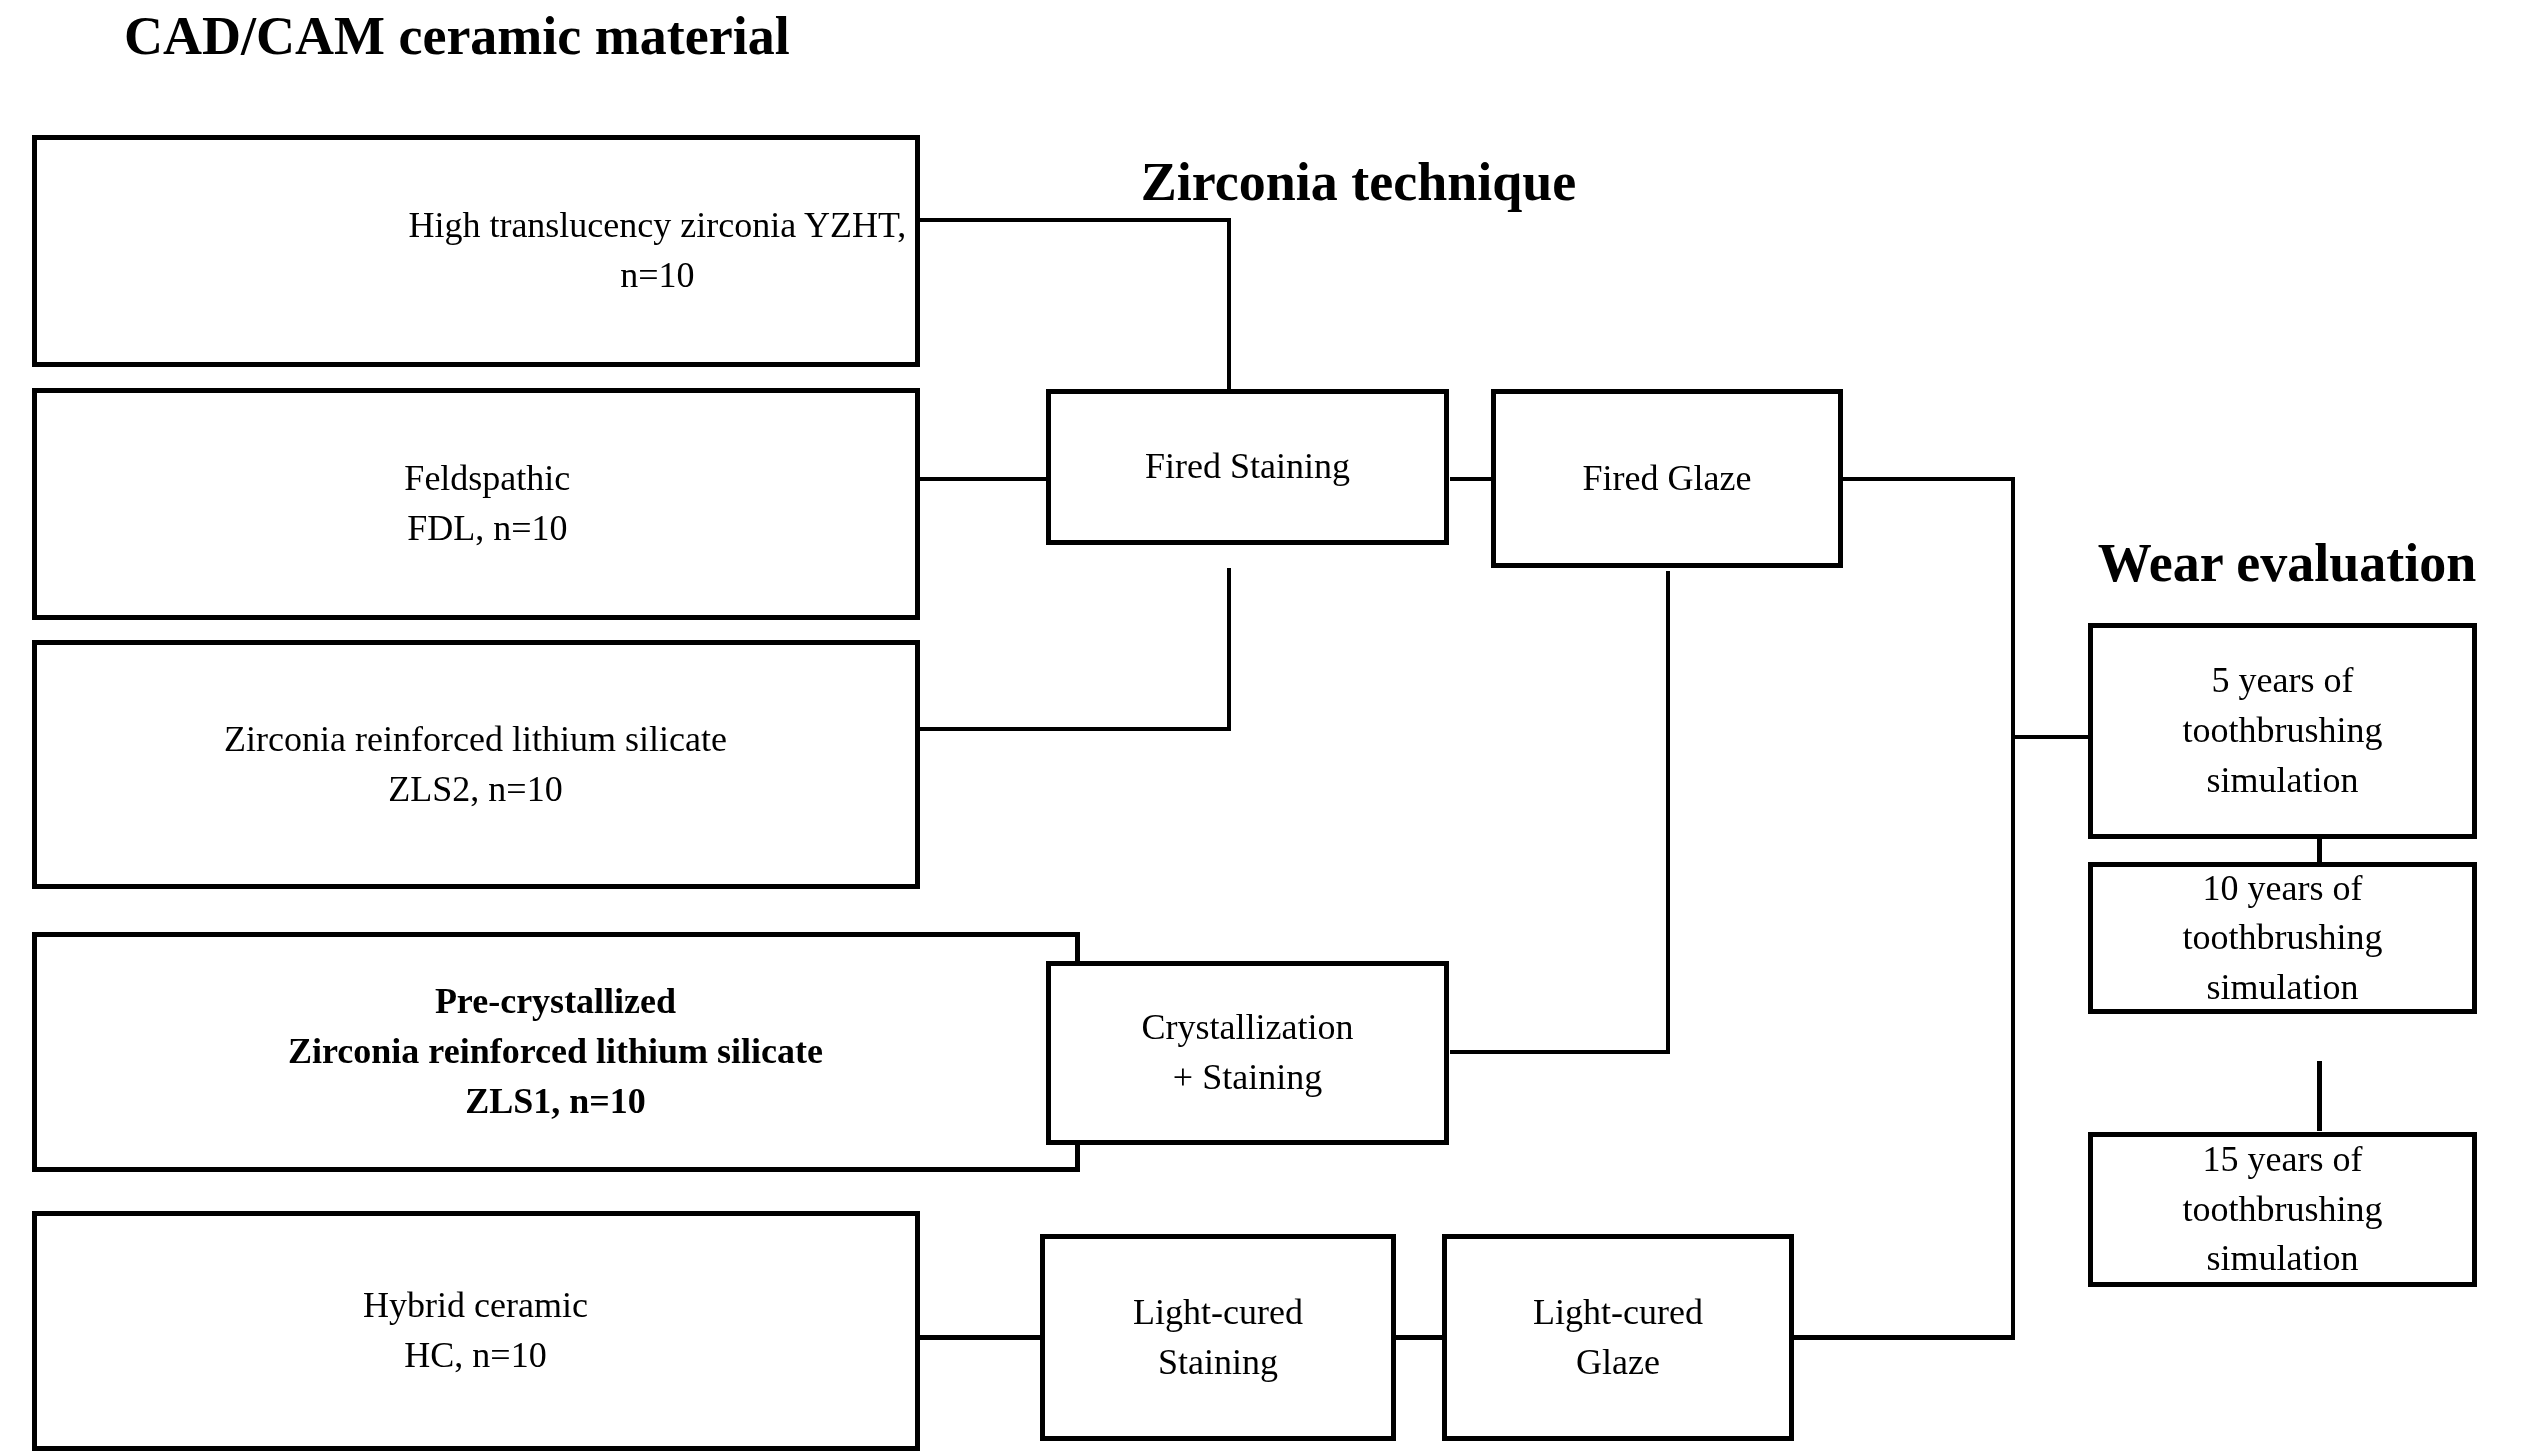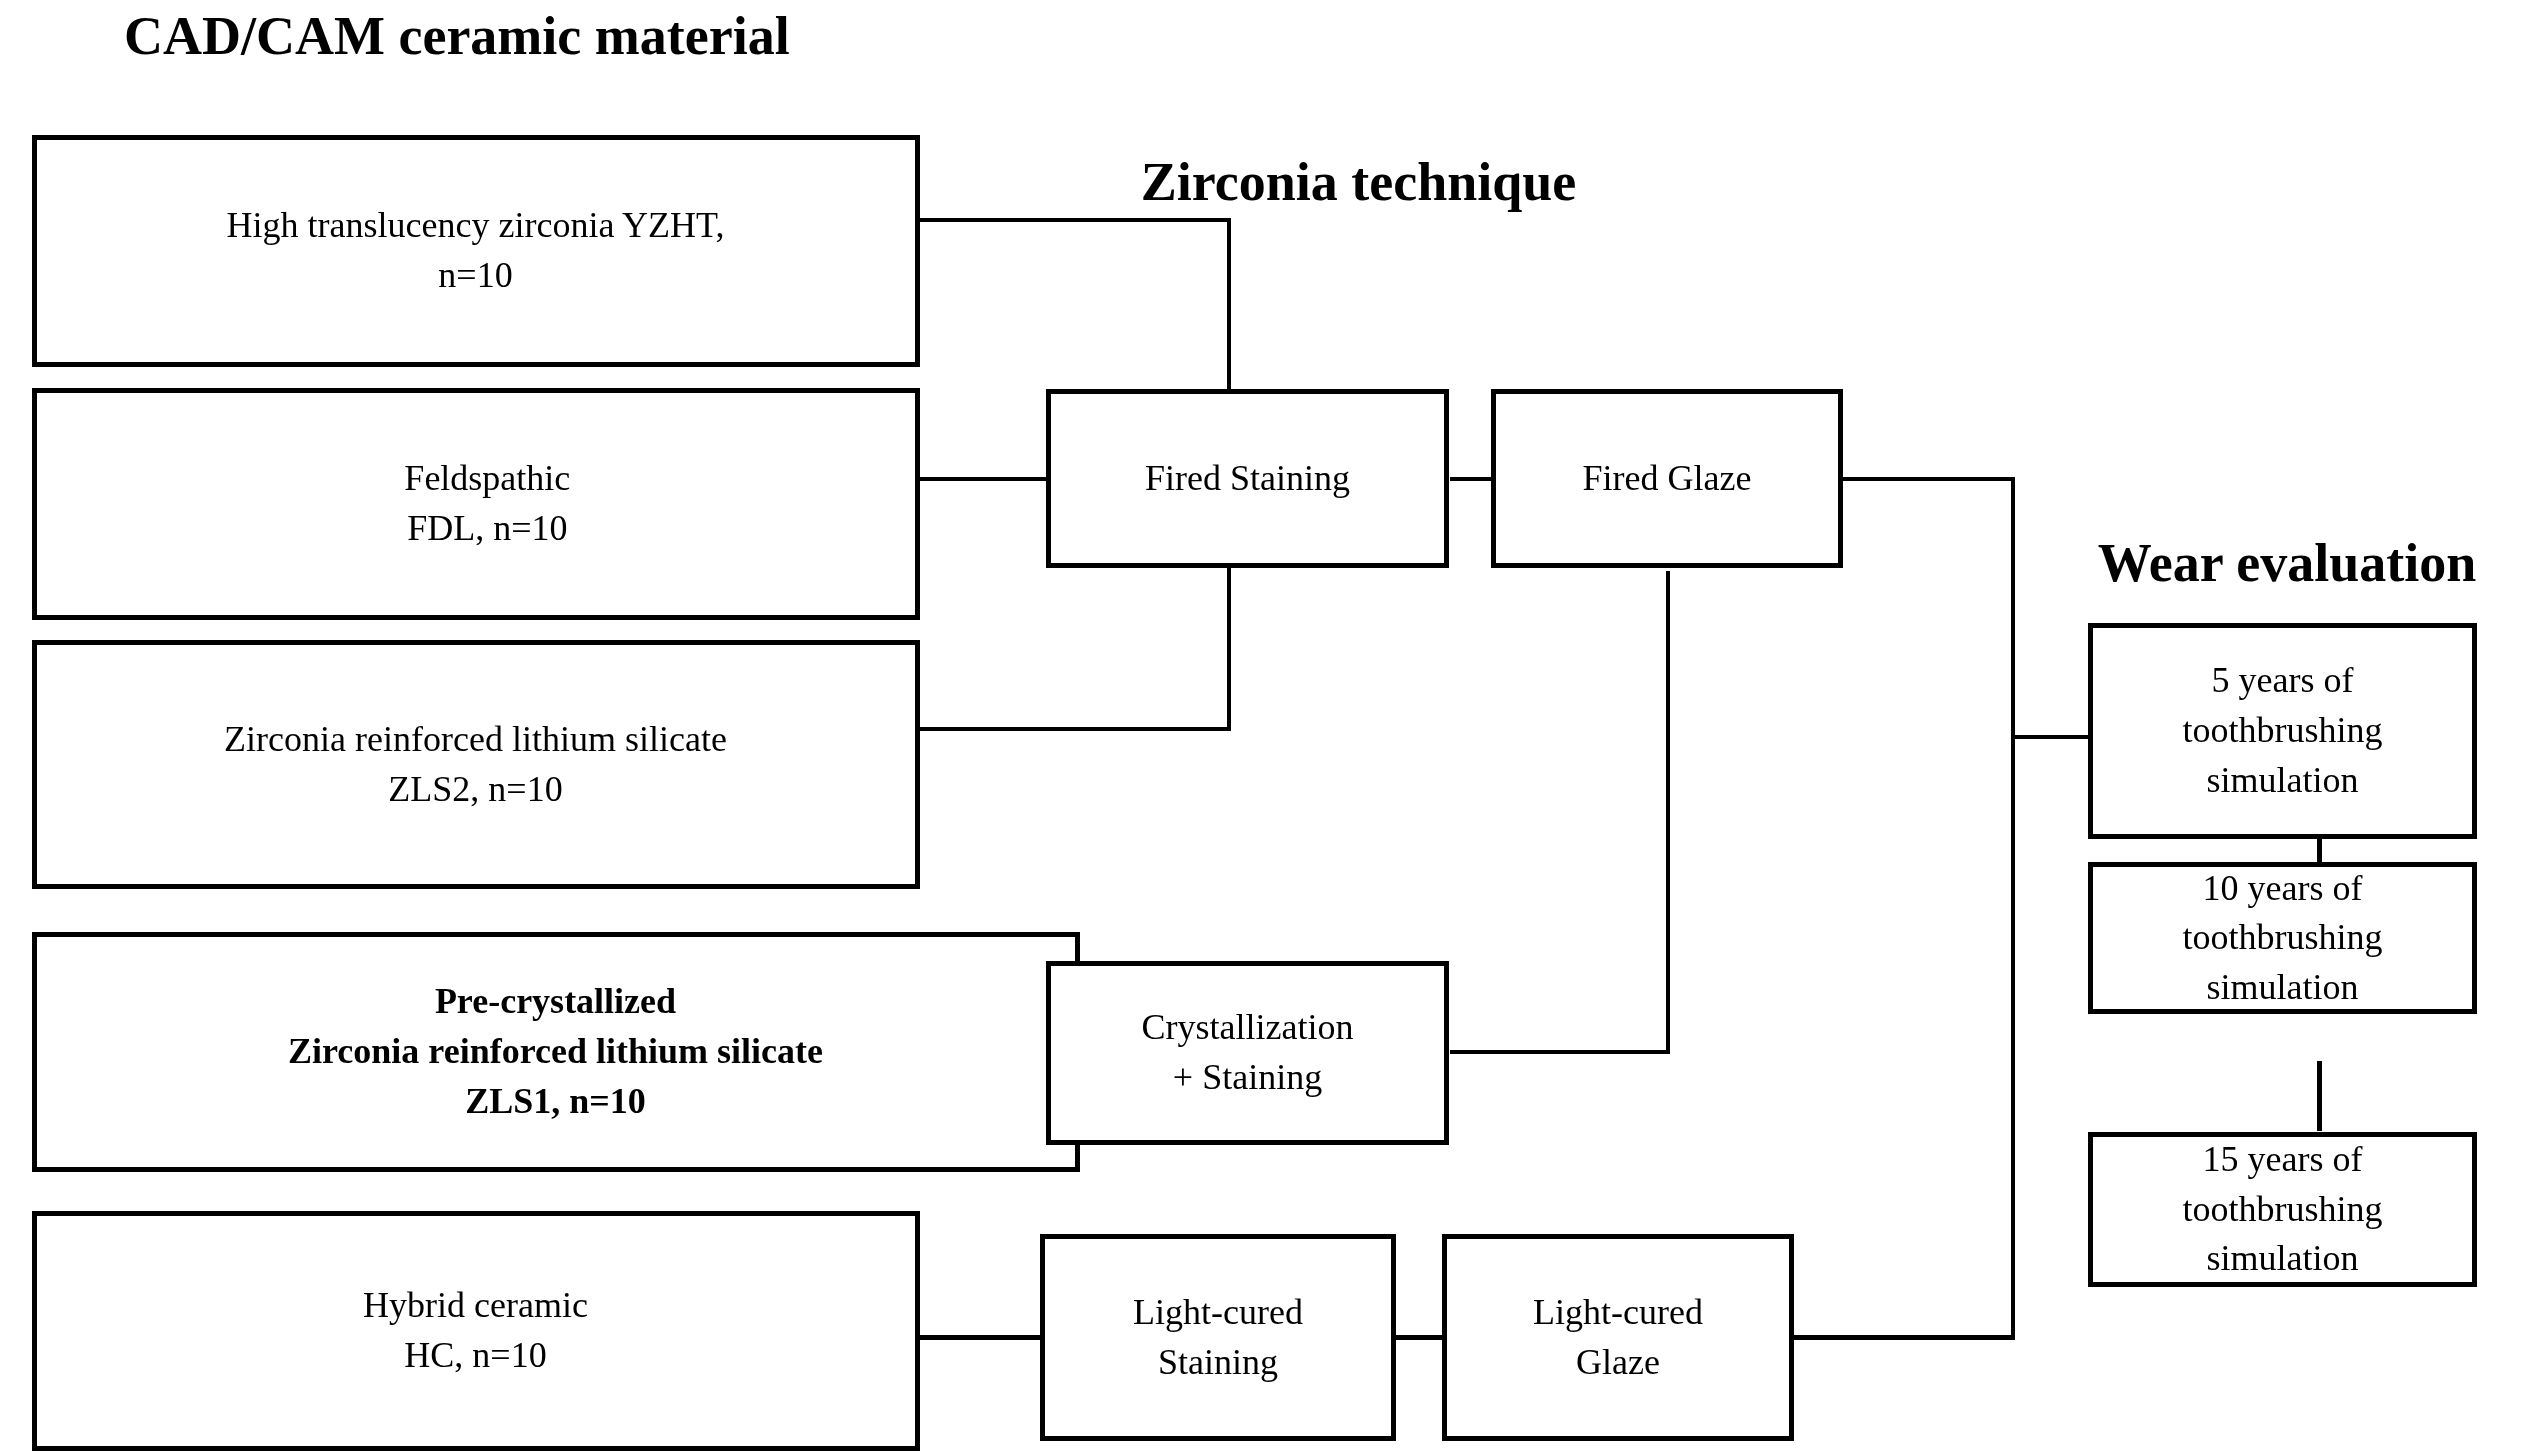--- a/index.html
+++ b/index.html
@@ -84,21 +84,21 @@
       <path d="M 2800 1281 L 2800 1366"></path>
     </g>
   </svg>
 
   <div class="col-header" style="left:124px; top:6.6px; width:580px;">CAD/CAM ceramic material</div>
 
   <div class="col-header" style="left:1085px; top:153px; width:547px;">Zirconia technique</div>
 
   <div class="col-header" style="left:2055px; top:534px; width:464px;text-align:center;">Wear evaluation</div>
 
-  <div class="node-box" style="left:31.5px; top:135px; width:888px; height:232px;">
+  <div class="node-box" style="left:31.5px; top:135px; width:888px; height:232px;justify-content:flex-end;">
     <span class="node-label">High translucency zirconia YZHT,
 n=10</span>
   </div>
 
   <div class="node-box" style="left:31.5px; top:388px; width:888px; height:232px;padding-left:32px;">
     <span class="node-label">Feldspathic
 FDL, n=10</span>
   </div>
 
   <div class="node-box" style="left:31.5px; top:640px; width:888px; height:249px;">
@@ -110,21 +110,21 @@
     <span class="node-label">Pre-crystallized
 Zirconia reinforced lithium silicate
 ZLS1, n=10</span>
   </div>
 
   <div class="node-box" style="left:31.5px; top:1211px; width:888px; height:240px;justify-content:center;">
     <span class="node-label">Hybrid ceramic
 HC, n=10</span>
   </div>
 
-  <div class="node-box" style="left:1046px; top:389px; width:403px; height:179px;">
+  <div class="node-box" style="left:1046px; top:389px; width:403px; height:156px;">
     <span class="node-label">Fired Staining</span>
   </div>
 
   <div class="node-box" style="left:1491px; top:389px; width:352px; height:179px;">
     <span class="node-label">Fired Glaze</span>
   </div>
 
   <div class="node-box" style="left:1046px; top:961px; width:403px; height:184px;">
     <span class="node-label">Crystallization
 + Staining</span>

